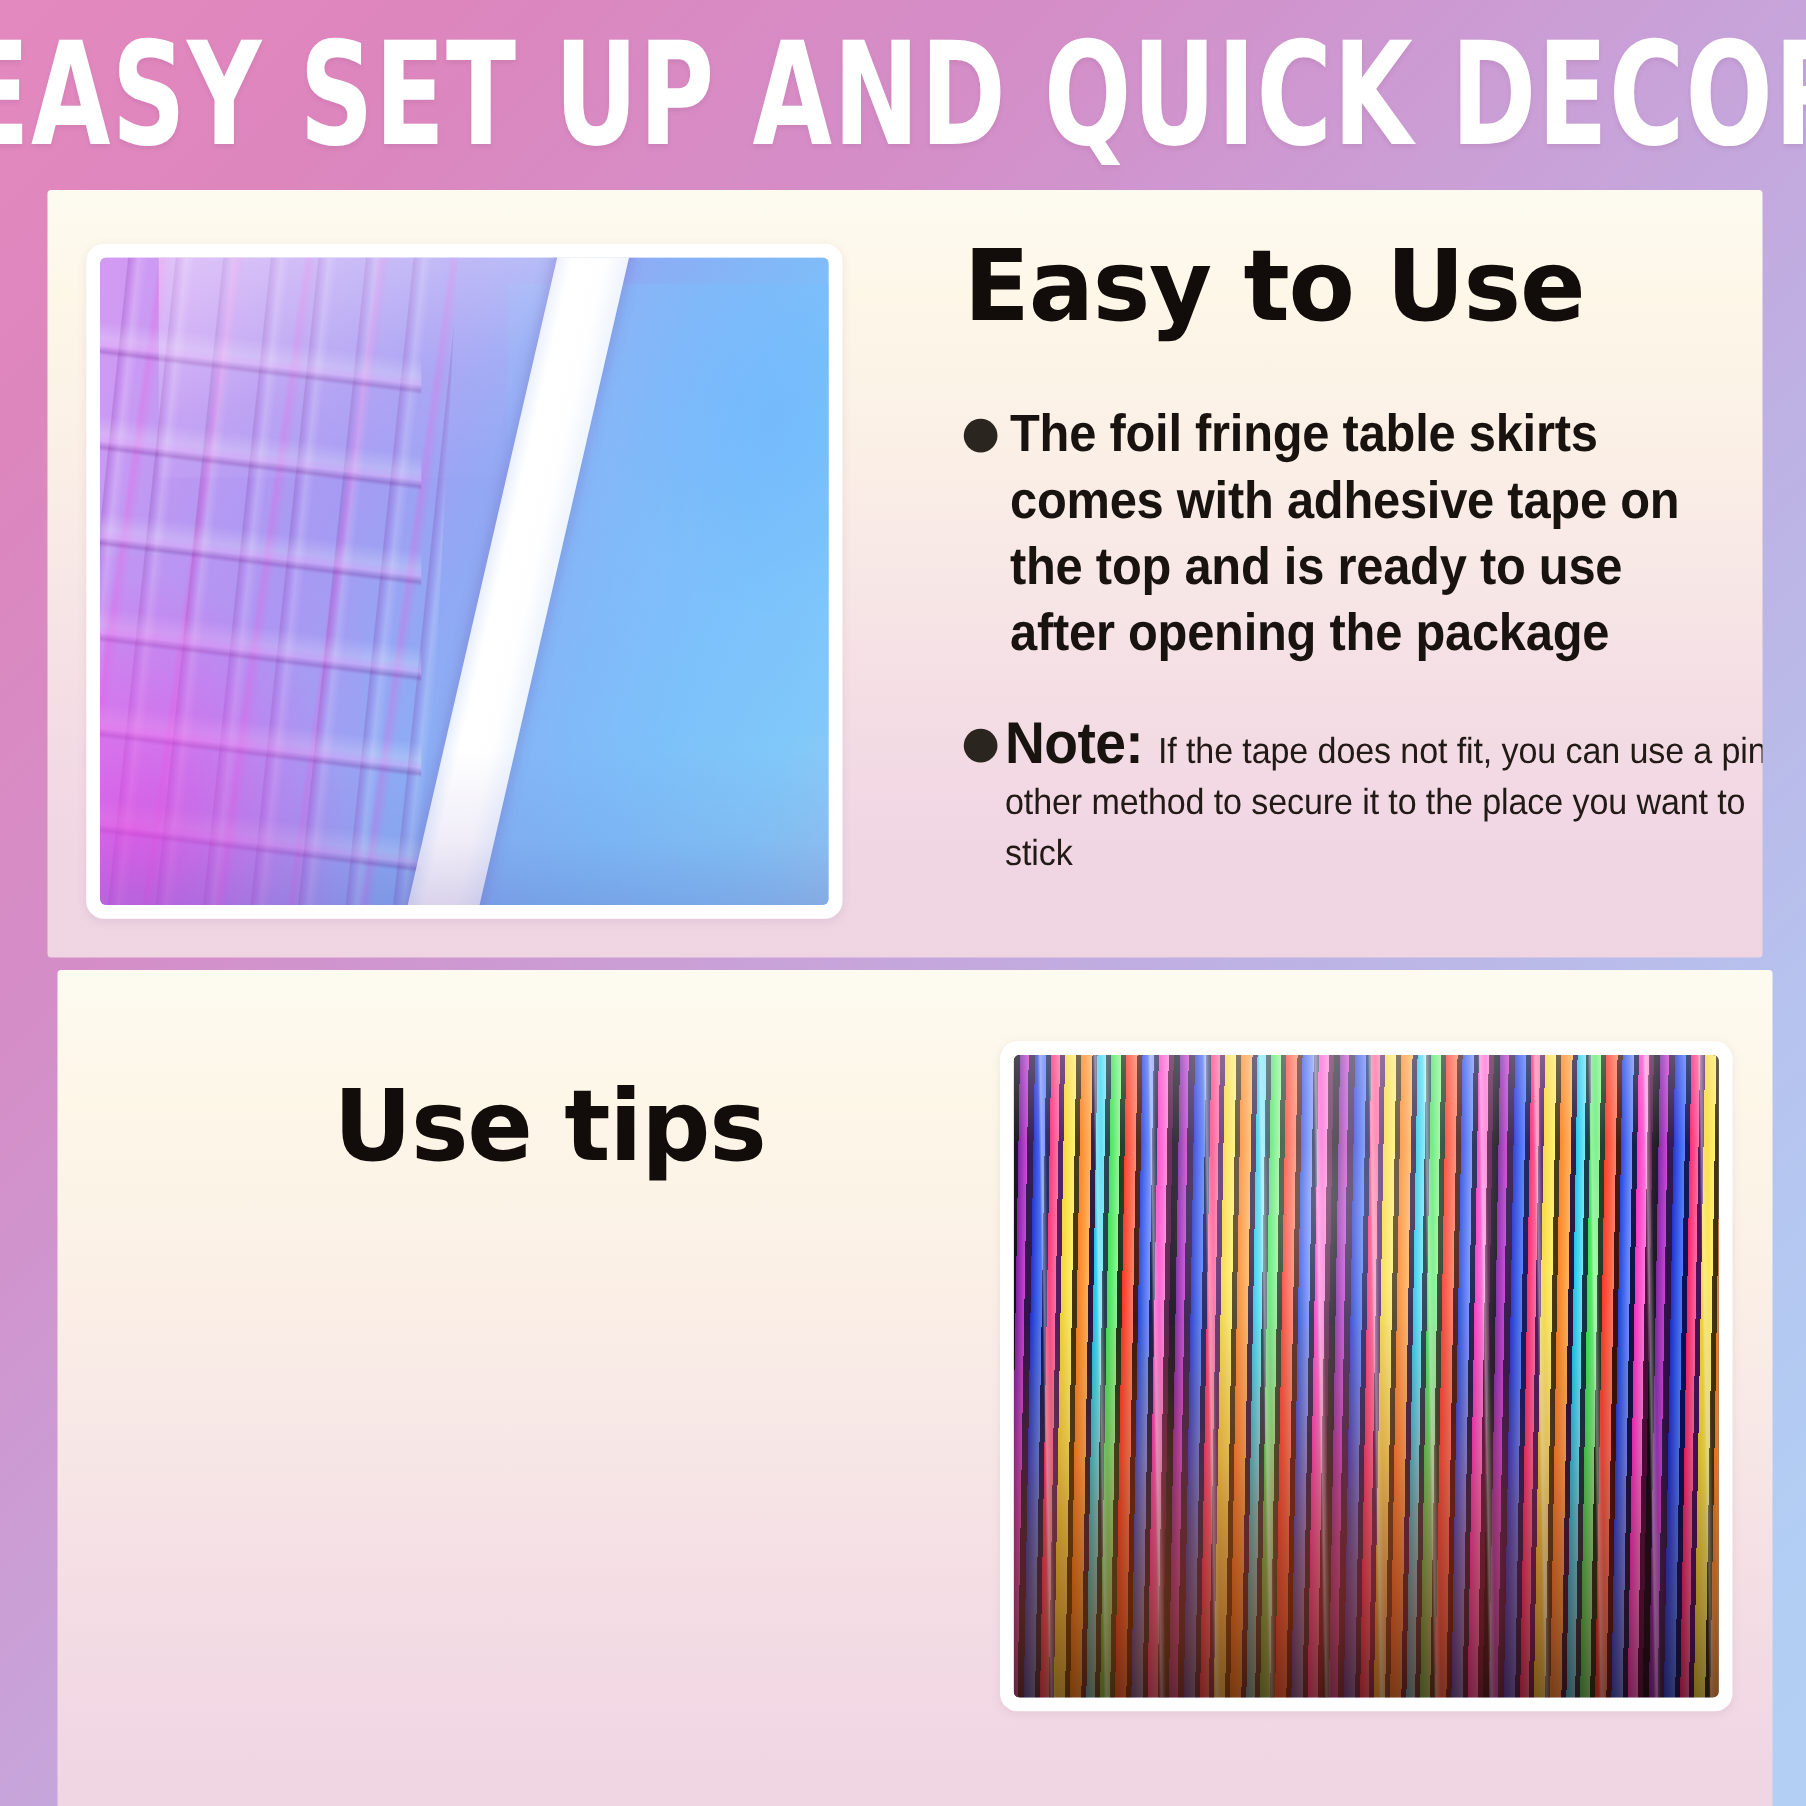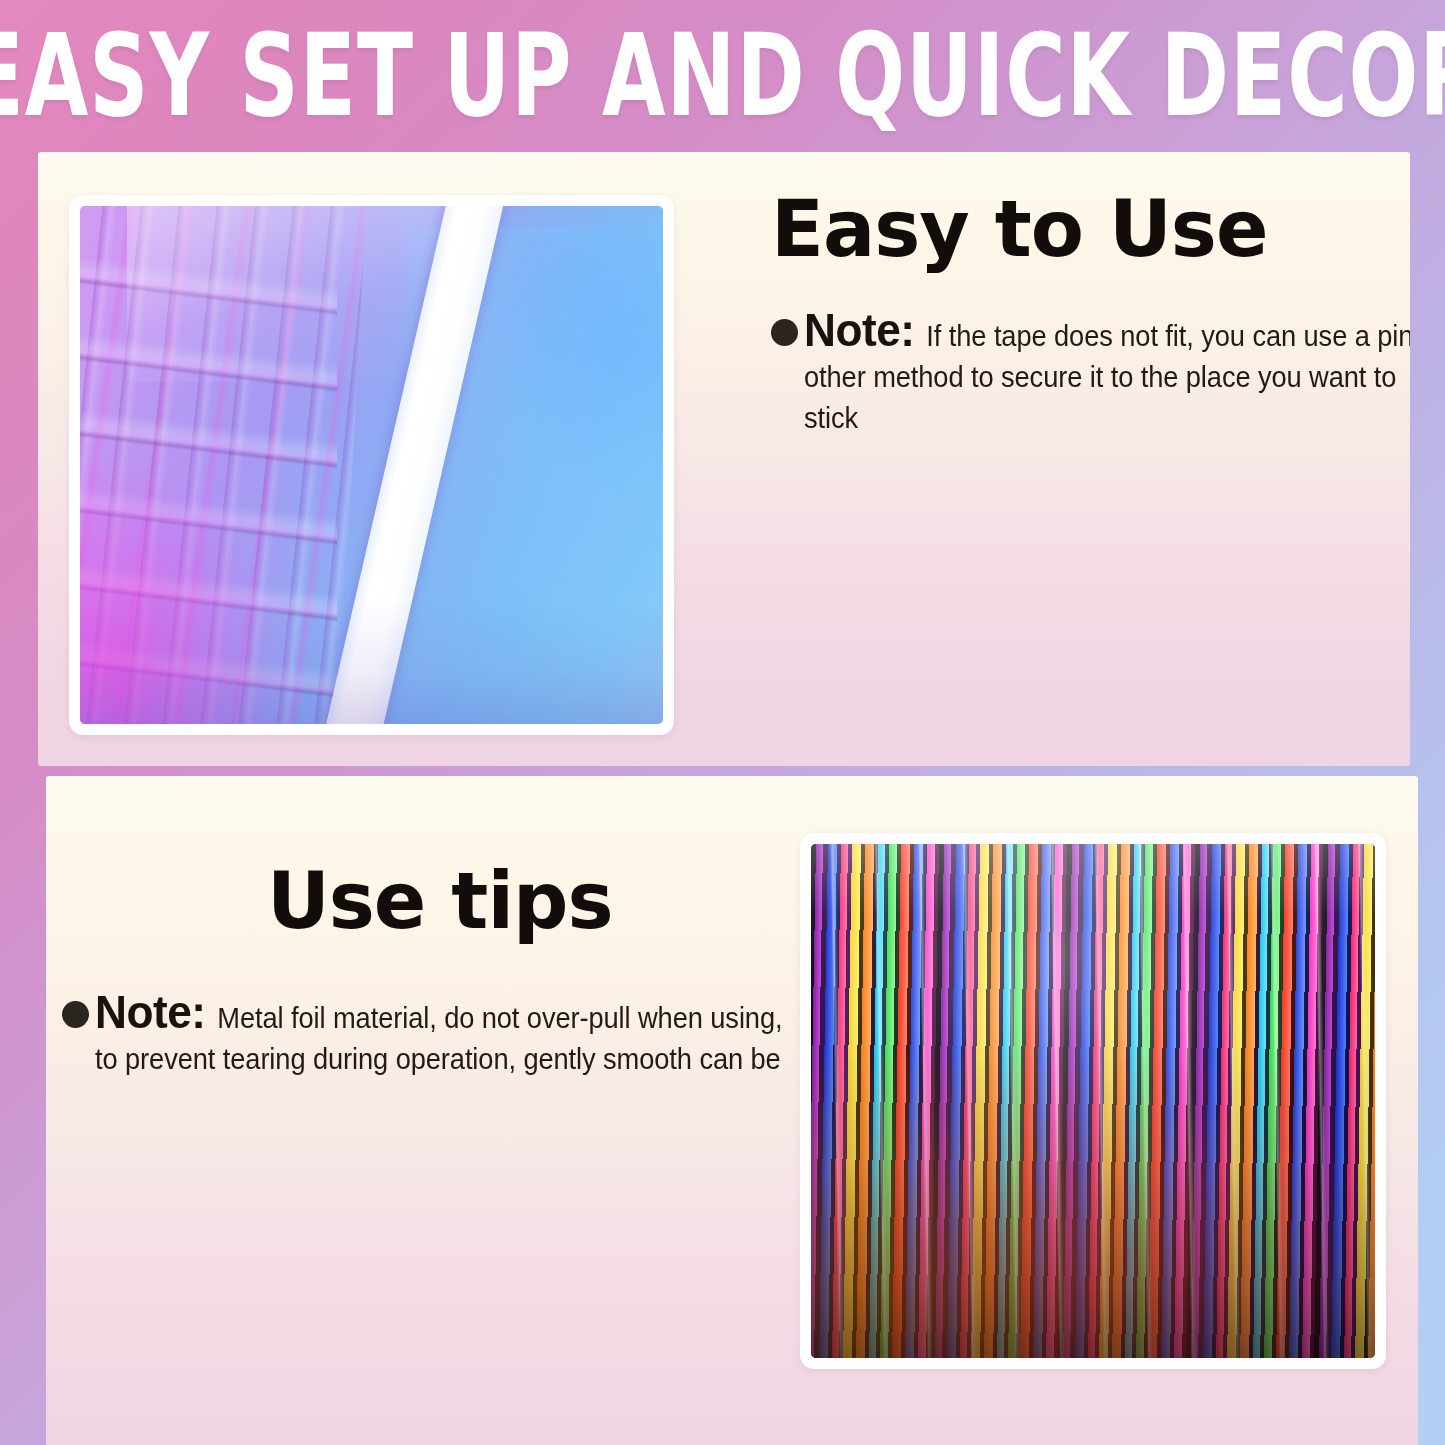--- a/index.html
+++ b/index.html
@@ -453,20 +453,24 @@
         <div class="skirt-highlight"></div>
         <div class="tape-band"></div>
         <div class="skirt-fold-shadow"></div>
       </div>
     </div>
 
     <div class="text-col" id="text-easy">
 
       <div class="section-heading">Easy to Use</div>
 
+      <div class="bullet-row mt-52">
+        <div class="bullet-dot"></div>
+        <div class="bullet-text">The foil fringe table skirts comes with adhesive tape on the top and is ready to use after opening the package</div>
+      </div>
 
       <div class="note-block mt-36">
         <div class="bullet-dot small-gap"></div>
         <div class="note-body">
           <span class="note-first-line">
             <span class="note-label">Note: </span><span class="note-text">If the tape does not fit, you can use a pin or</span>
           </span>
           <span class="note-text">other method to secure it to the place you want to stick</span>
         </div>
       </div>
@@ -485,26 +489,17 @@
         <div class="rainbow-sheen"></div>
       </div>
     </div>
 
     <div class="text-col" id="text-tips">
 
       <div class="section-heading" id="heading-tips">Use tips</div>
 
 
 
-      <div class="note-block mt-46">
-        <div class="bullet-dot small-gap"></div>
-        <div class="note-body">
-          <span class="note-first-line">
-            <span class="note-label">Note: </span><span class="note-text">Metal foil material, do not over-pull when using,</span>
-          </span>
-          <span class="note-text">to prevent tearing during operation, gently smooth can be</span>
-        </div>
-      </div>
 
     </div>
   </div>
 
 </div>
 
 </body></html>

